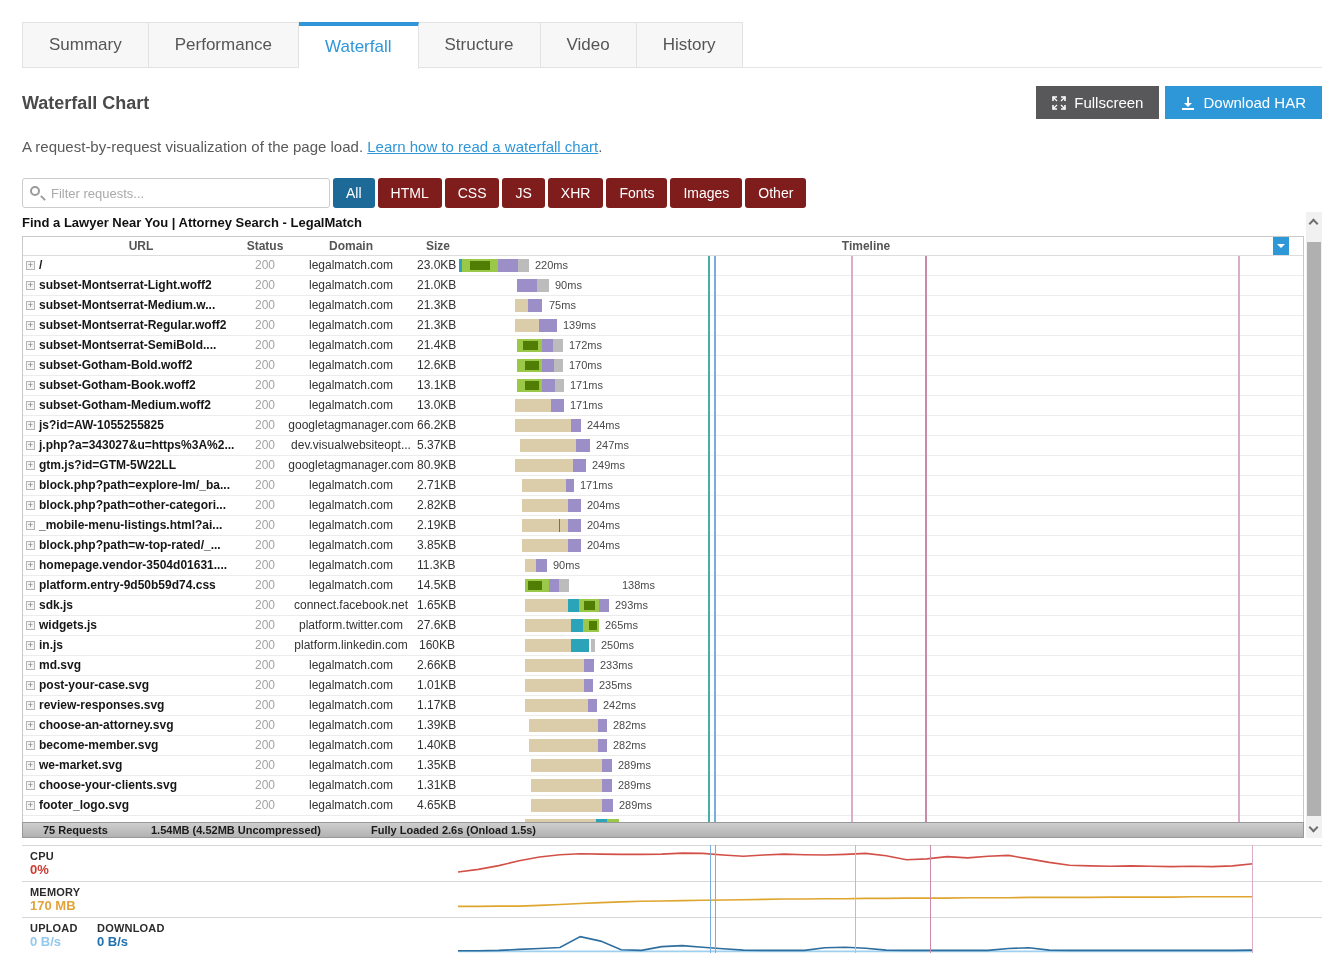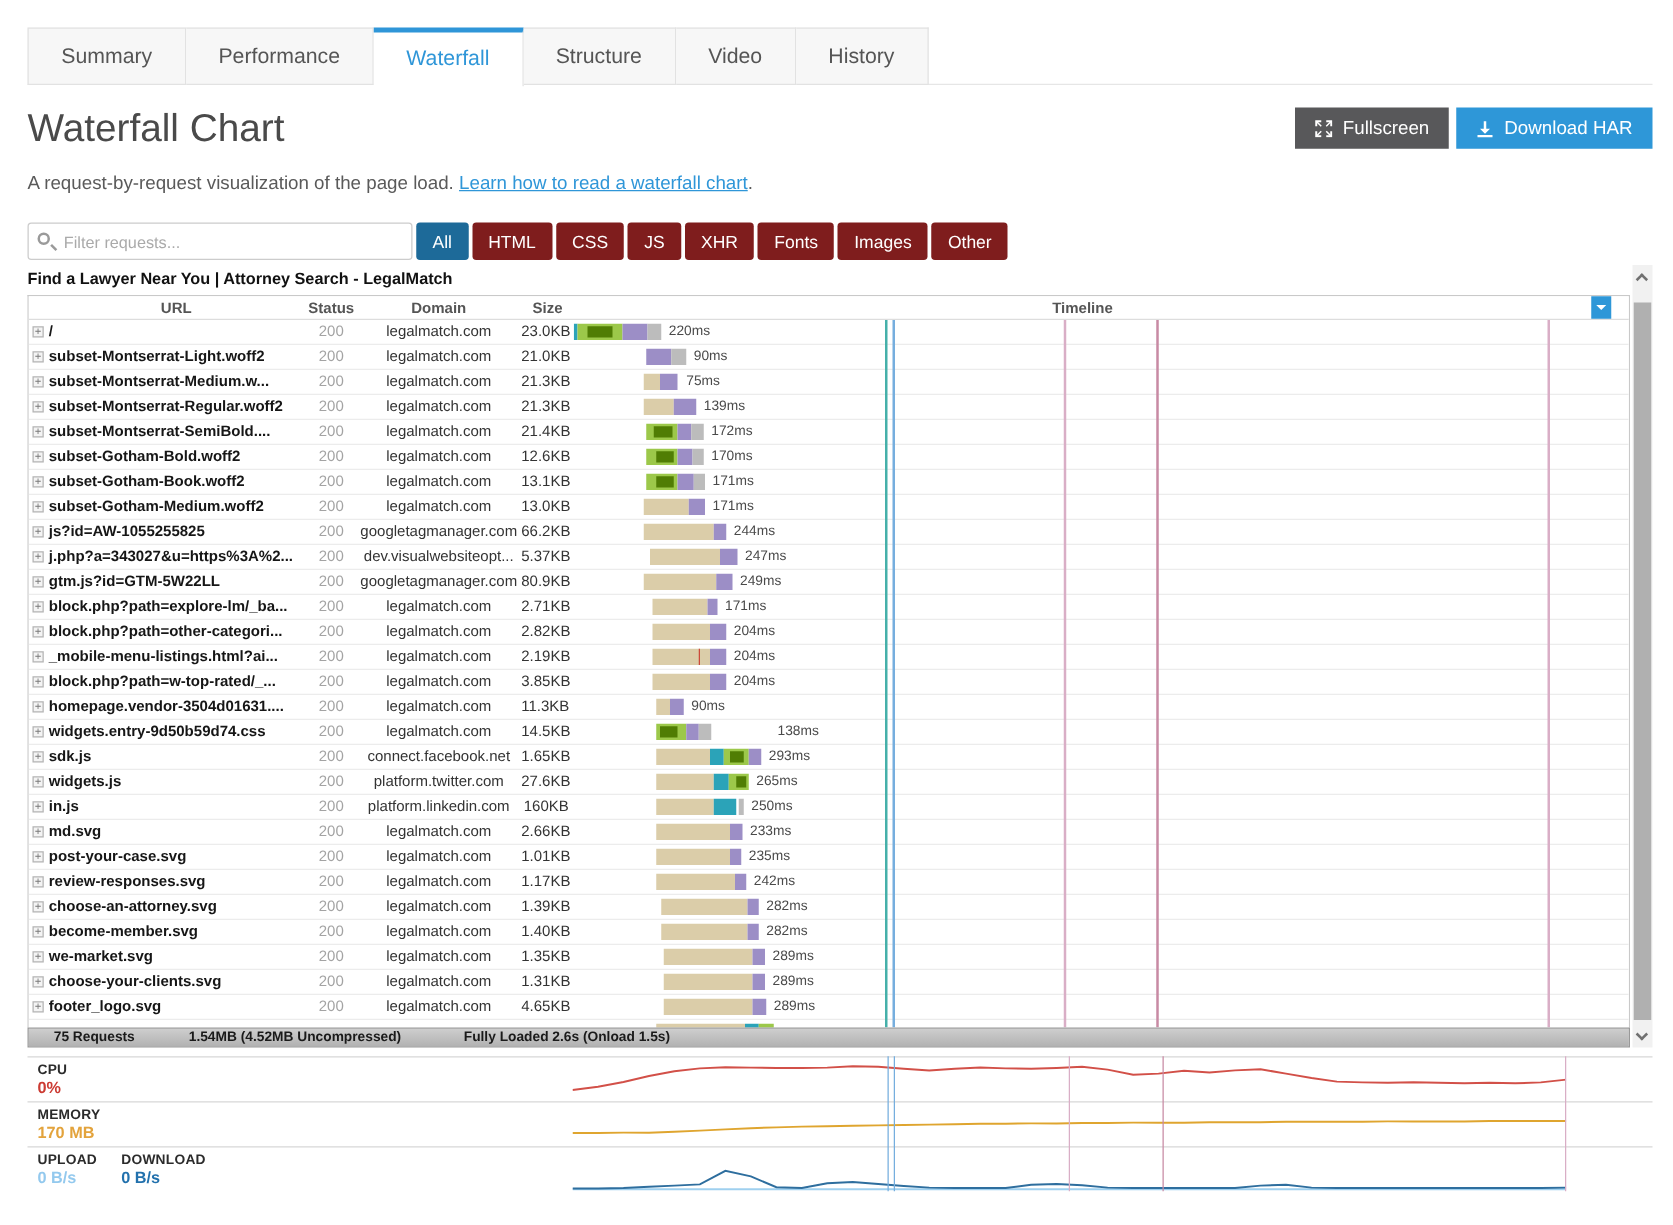--- a/index.html
+++ b/index.html
@@ -9,21 +9,21 @@
   
   .tabs { position:absolute; top:22px; left:22px; display:flex; z-index:3; }
   .tab { height:46px; line-height:44px; padding:0 26px; font-size:17px; color:#555;
          background:#f7f7f7; border:1px solid #e2e2e2; border-left:none; cursor:pointer; }
   .tab:first-child { border-left:1px solid #e2e2e2; }
   .tab.active { background:#fff; color:#2f96d8; border-top:4px solid #2f96d8; border-bottom:none; height:47px; line-height:41px; }
   .tabs-underline { position:absolute; top:67px; left:22px; right:16px; border-top:1px solid #e6e6e6; z-index:1; }
 
   
   .page-header { position:absolute; top:86px; left:22px; right:16px; height:34px; }
-  .page-title-h1 { font-size:31px; font-weight:400; color:#4a4a4a; line-height:34px; float:left; }
+  .page-title-h1 { font-size:18px; font-weight:700; color:#4a4a4a; line-height:34px; float:left; }
   .hdr-buttons { float:right; display:flex; gap:6px; }
   .btn { height:33px; line-height:33px; padding:0 16px; color:#fff; font-size:15px; cursor:pointer; display:flex; align-items:center; gap:8px; }
   .btn-fullscreen { background:#58585a; }
   .btn-download  { background:#2e97d8; }
 
   .desc { position:absolute; top:138px; left:22px; font-size:15px; color:#5a5a5a; }
   .desc a { color:#2f96d8; text-decoration:underline; cursor:pointer; }
 
   
   .filter-bar { position:absolute; top:178px; left:22px; right:16px; display:flex; }
@@ -392,21 +392,21 @@
           <div class="cell-tl">
             <div class="seg" style="left: 66px; width: 11px; background: rgb(219, 205, 169);"></div>
             <div class="seg" style="left: 77px; width: 11px; background: rgb(156, 142, 198);"></div>
             <span class="tl-label" style="left: 94px;">90ms</span>
           </div>
         </div>
         <div class="wf-row">
           <div class="cell-exp">
             <span class="exp-box">+</span>
           </div>
-          <div class="cell-url">widgets.entry-9d50b59d74.css</div>
+          <div class="cell-url">platform.entry-9d50b59d74.css</div>
           <div class="cell-status">200</div>
           <div class="cell-domain">legalmatch.com</div>
           <div class="cell-size">14.5KB</div>
           <div class="cell-tl">
             <div class="seg" style="left: 66px; width: 24px; background: rgb(156, 200, 74);"></div>
             <div class="seg d" style="left: 69px; width: 14px; background: rgb(80, 125, 4);"></div>
             <div class="seg" style="left: 90px; width: 10px; background: rgb(156, 142, 198);"></div>
             <div class="seg" style="left: 100px; width: 10px; background: rgb(188, 188, 188);"></div>
             <span class="tl-label" style="left: 116px; margin-left: 47px;">138ms</span>
           </div>

